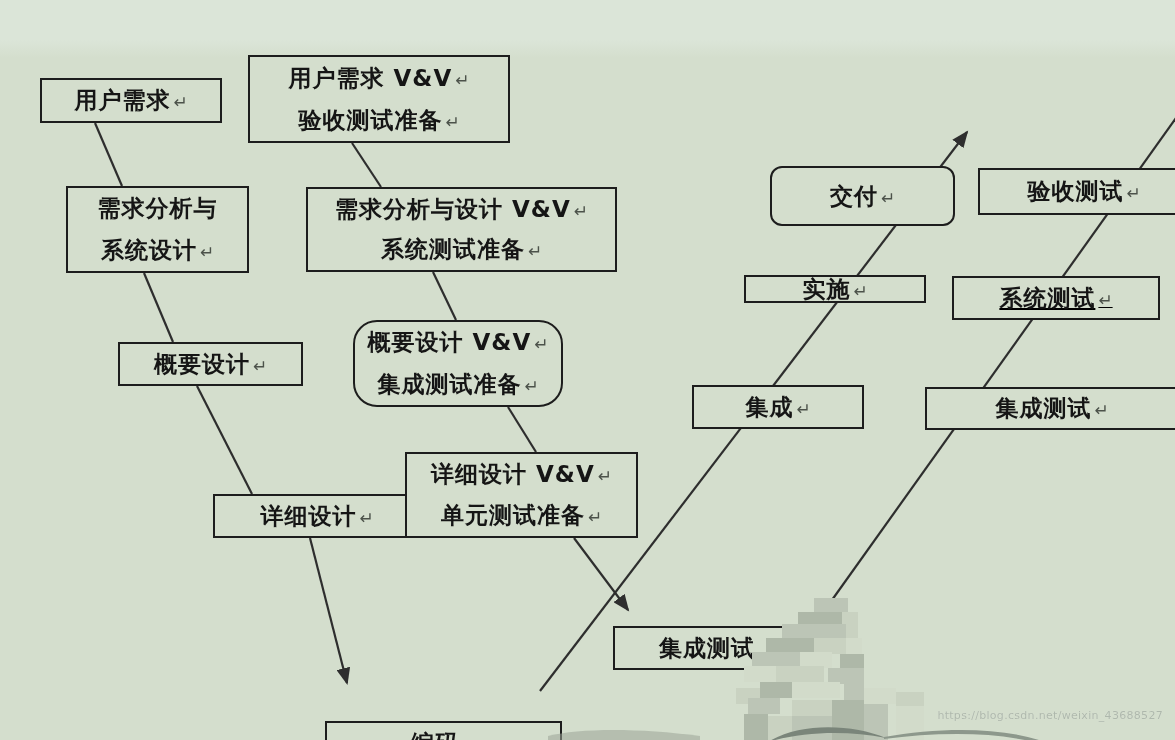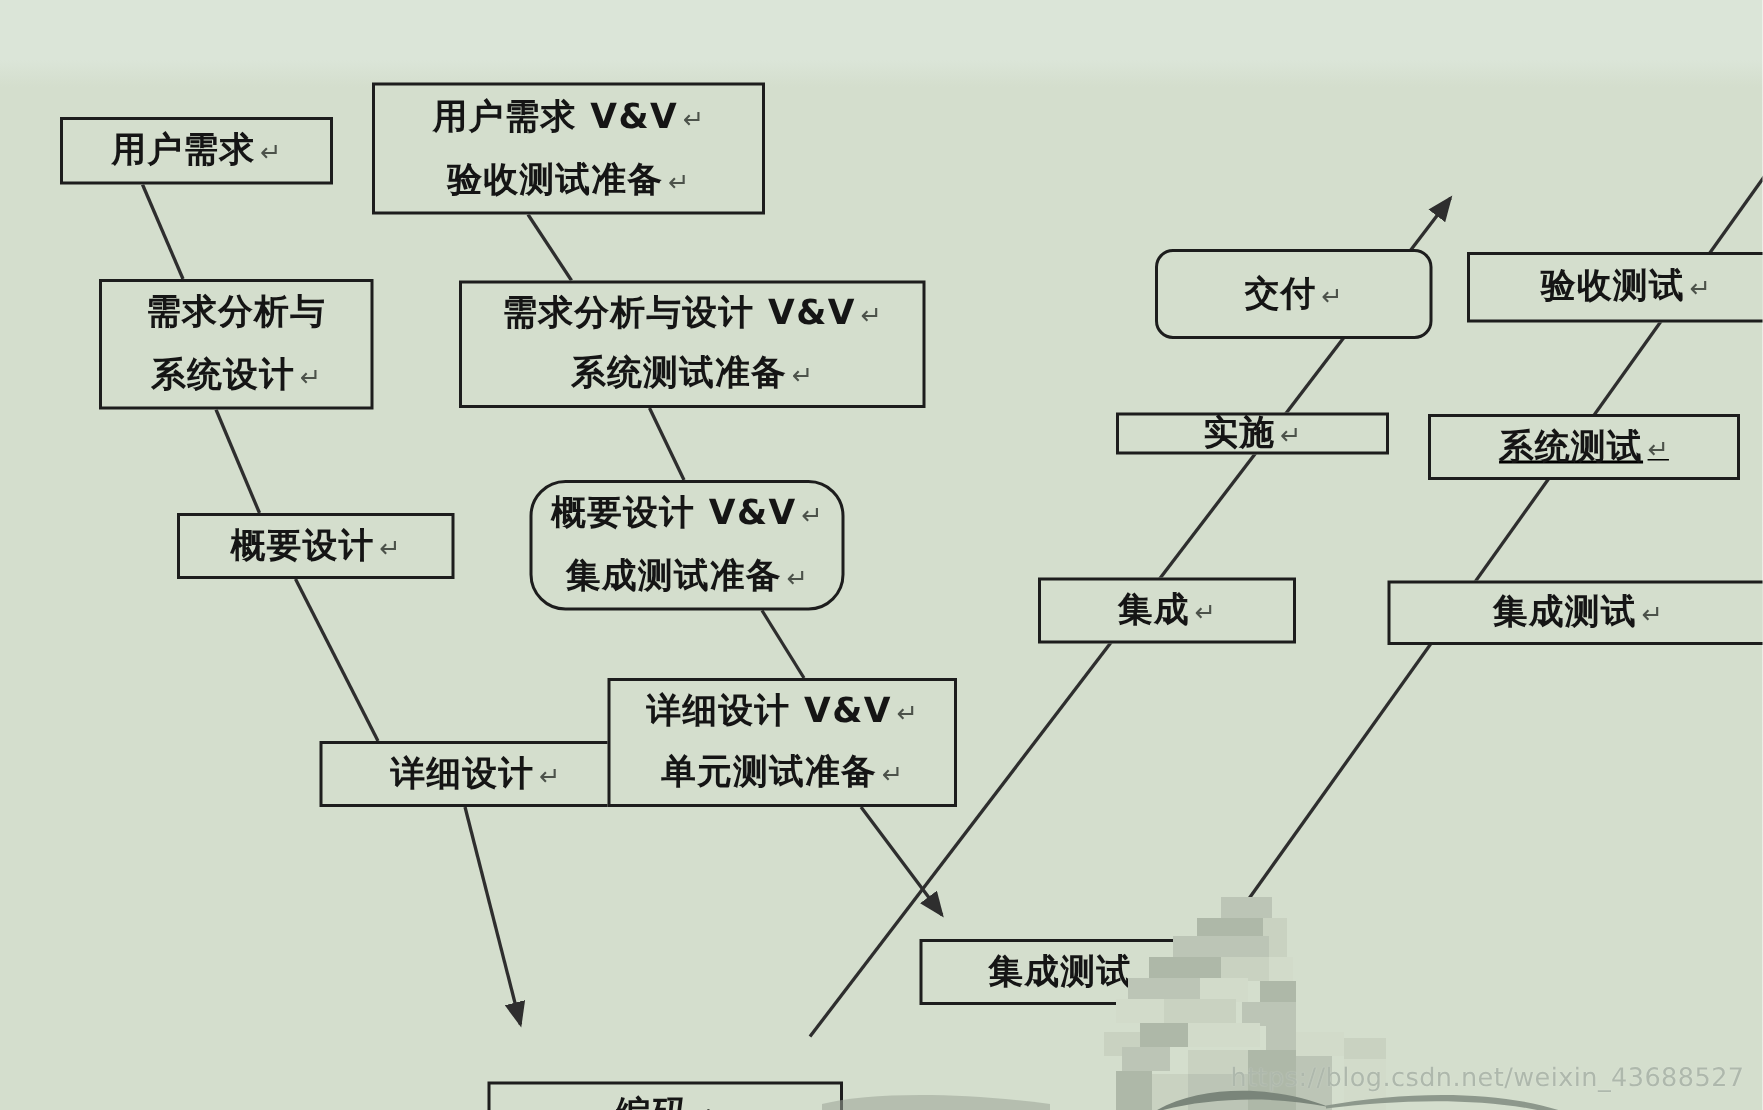--- a/index.html
+++ b/index.html
@@ -36,21 +36,21 @@
     font-size:17px;color:#4c524a;font-weight:400;margin-left:3px;
     transform:translateY(2px);
   }
   .mosaic-layer{z-index:3;}
   .mblock{position:absolute;}
   .scribble-layer{z-index:4;}
   .watermark{
     position:absolute;
     right:12px;top:709px;
     z-index:5;
-    font-size:17px;
+    font-size:11px;
     color:#aeb8ac;
     text-shadow:0 0 1px rgba(255,255,255,0.35);
     letter-spacing:0.3px;
     z-index:5;
   }
 </style>
 </head>
 <body>
 
 <div class="screen">

